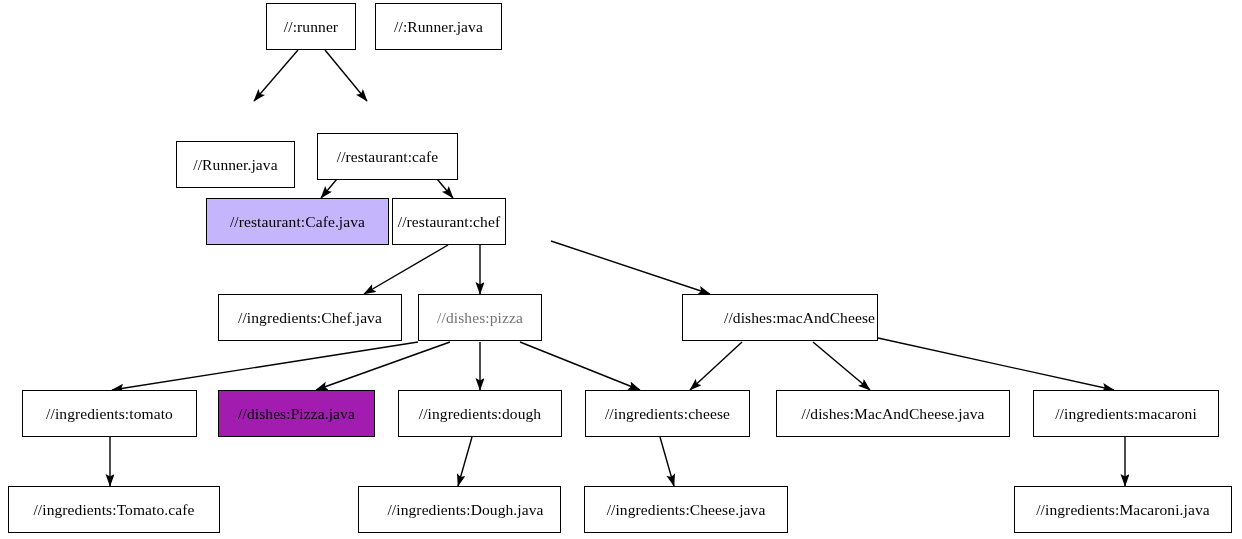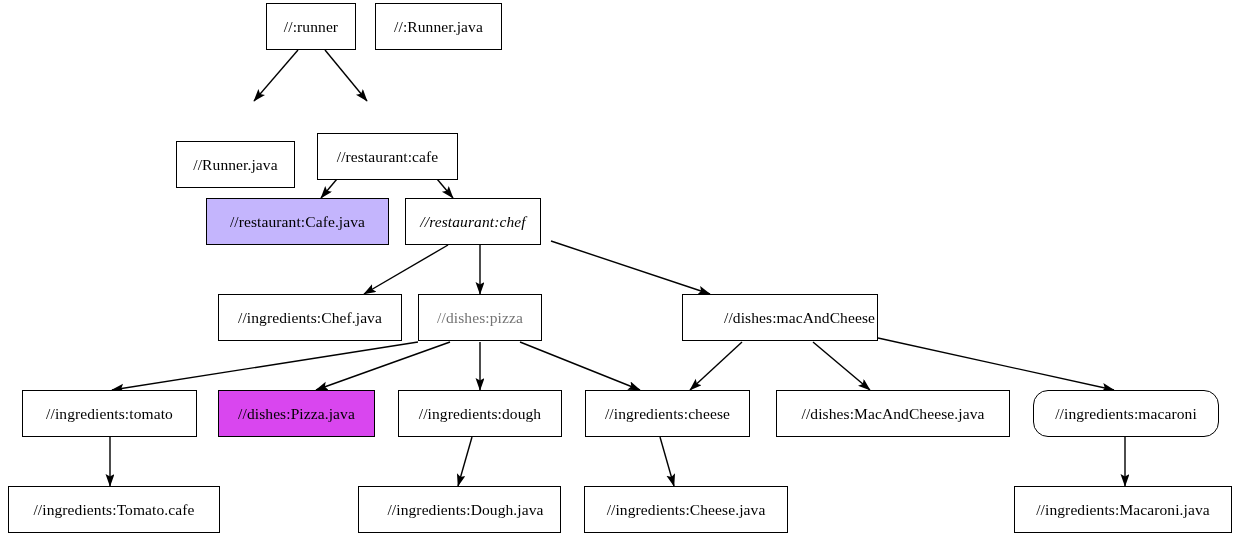--- a/index.html
+++ b/index.html
@@ -82,48 +82,48 @@
       </div>
       <div class="graph-node" style="left: 176px; top: 101px; width: 119px; height: 47px; border-color: rgb(0, 0, 0); background: rgb(255, 255, 255); color: rgb(0, 0, 0); margin-top: 40px;">
         <span>//Runner.java</span>
       </div>
       <div class="graph-node" style="left: 317px; top: 101px; width: 141px; height: 47px; border-color: rgb(0, 0, 0); background: rgb(255, 255, 255); color: rgb(0, 0, 0); margin-top: 32px;">
         <span>//restaurant:cafe</span>
       </div>
       <div class="graph-node" style="left: 206px; top: 198px; width: 183px; height: 47px; border-color: rgb(0, 0, 0); background: #c4b5fd; color: rgb(0, 0, 0);">
         <span>//restaurant:Cafe.java</span>
       </div>
-      <div class="graph-node" style="left: 405px; top: 198px; width: 136px; height: 47px; border-color: rgb(0, 0, 0); background: rgb(255, 255, 255); color: rgb(0, 0, 0); font-style: italic;">
+      <div class="graph-node" style="left: 392px; top: 198px; width: 114px; height: 47px; border-color: rgb(0, 0, 0); background: rgb(255, 255, 255); color: rgb(0, 0, 0);">
         <span>//restaurant:chef</span>
       </div>
       <div class="graph-node" style="left: 218px; top: 294px; width: 184px; height: 47px; border-color: rgb(0, 0, 0); background: rgb(255, 255, 255); color: rgb(0, 0, 0);">
         <span>//ingredients:Chef.java</span>
       </div>
       <div class="graph-node" style="left: 418px; top: 294px; width: 124px; height: 47px; border-color: rgb(0, 0, 0); background: rgb(255, 255, 255); color: #737373;">
         <span>//dishes:pizza</span>
       </div>
       <div class="graph-node" style="left: 682px; top: 294px; width: 196px; height: 47px; border-color: rgb(0, 0, 0); background: rgb(255, 255, 255); color: rgb(0, 0, 0); padding-left: 39px;">
         <span>//dishes:macAndCheese</span>
       </div>
       <div class="graph-node" style="left: 22px; top: 390px; width: 175px; height: 47px; border-color: rgb(0, 0, 0); background: rgb(255, 255, 255); color: rgb(0, 0, 0);">
         <span>//ingredients:tomato</span>
       </div>
-      <div class="graph-node" style="left: 218px; top: 390px; width: 157px; height: 47px; border-color: rgb(0, 0, 0); background: #d946ef; color: rgb(0, 0, 0);">
+      <div class="graph-node" style="left: 218px; top: 390px; width: 157px; height: 47px; border-color: rgb(0, 0, 0); background: #a21caf; color: rgb(0, 0, 0);">
         <span>//dishes:Pizza.java</span>
       </div>
       <div class="graph-node" style="left: 398px; top: 390px; width: 164px; height: 47px; border-color: rgb(0, 0, 0); background: rgb(255, 255, 255); color: rgb(0, 0, 0);">
         <span>//ingredients:dough</span>
       </div>
       <div class="graph-node" style="left: 585px; top: 390px; width: 165px; height: 47px; border-color: rgb(0, 0, 0); background: rgb(255, 255, 255); color: rgb(0, 0, 0);">
         <span>//ingredients:cheese</span>
       </div>
       <div class="graph-node" style="left: 776px; top: 390px; width: 234px; height: 47px; border-color: rgb(0, 0, 0); background: rgb(255, 255, 255); color: rgb(0, 0, 0);">
         <span>//dishes:MacAndCheese.java</span>
       </div>
-      <div class="graph-node" style="left: 1033px; top: 390px; width: 186px; height: 47px; border-color: rgb(0, 0, 0); background: rgb(255, 255, 255); color: rgb(0, 0, 0); border-radius: 15px;">
+      <div class="graph-node" style="left: 1033px; top: 390px; width: 186px; height: 47px; border-color: rgb(0, 0, 0); background: rgb(255, 255, 255); color: rgb(0, 0, 0);">
         <span>//ingredients:macaroni</span>
       </div>
       <div class="graph-node" style="left: 8px; top: 486px; width: 212px; height: 47px; border-color: rgb(0, 0, 0); background: rgb(255, 255, 255); color: rgb(0, 0, 0);">
         <span>//ingredients:Tomato.cafe</span>
       </div>
       <div class="graph-node" style="left: 358px; top: 486px; width: 203px; height: 47px; border-color: rgb(0, 0, 0); background: rgb(255, 255, 255); color: rgb(0, 0, 0); padding-left: 12px;">
         <span>//ingredients:Dough.java</span>
       </div>
       <div class="graph-node" style="left: 584px; top: 486px; width: 204px; height: 47px; border-color: rgb(0, 0, 0); background: rgb(255, 255, 255); color: rgb(0, 0, 0);">
         <span>//ingredients:Cheese.java</span>

